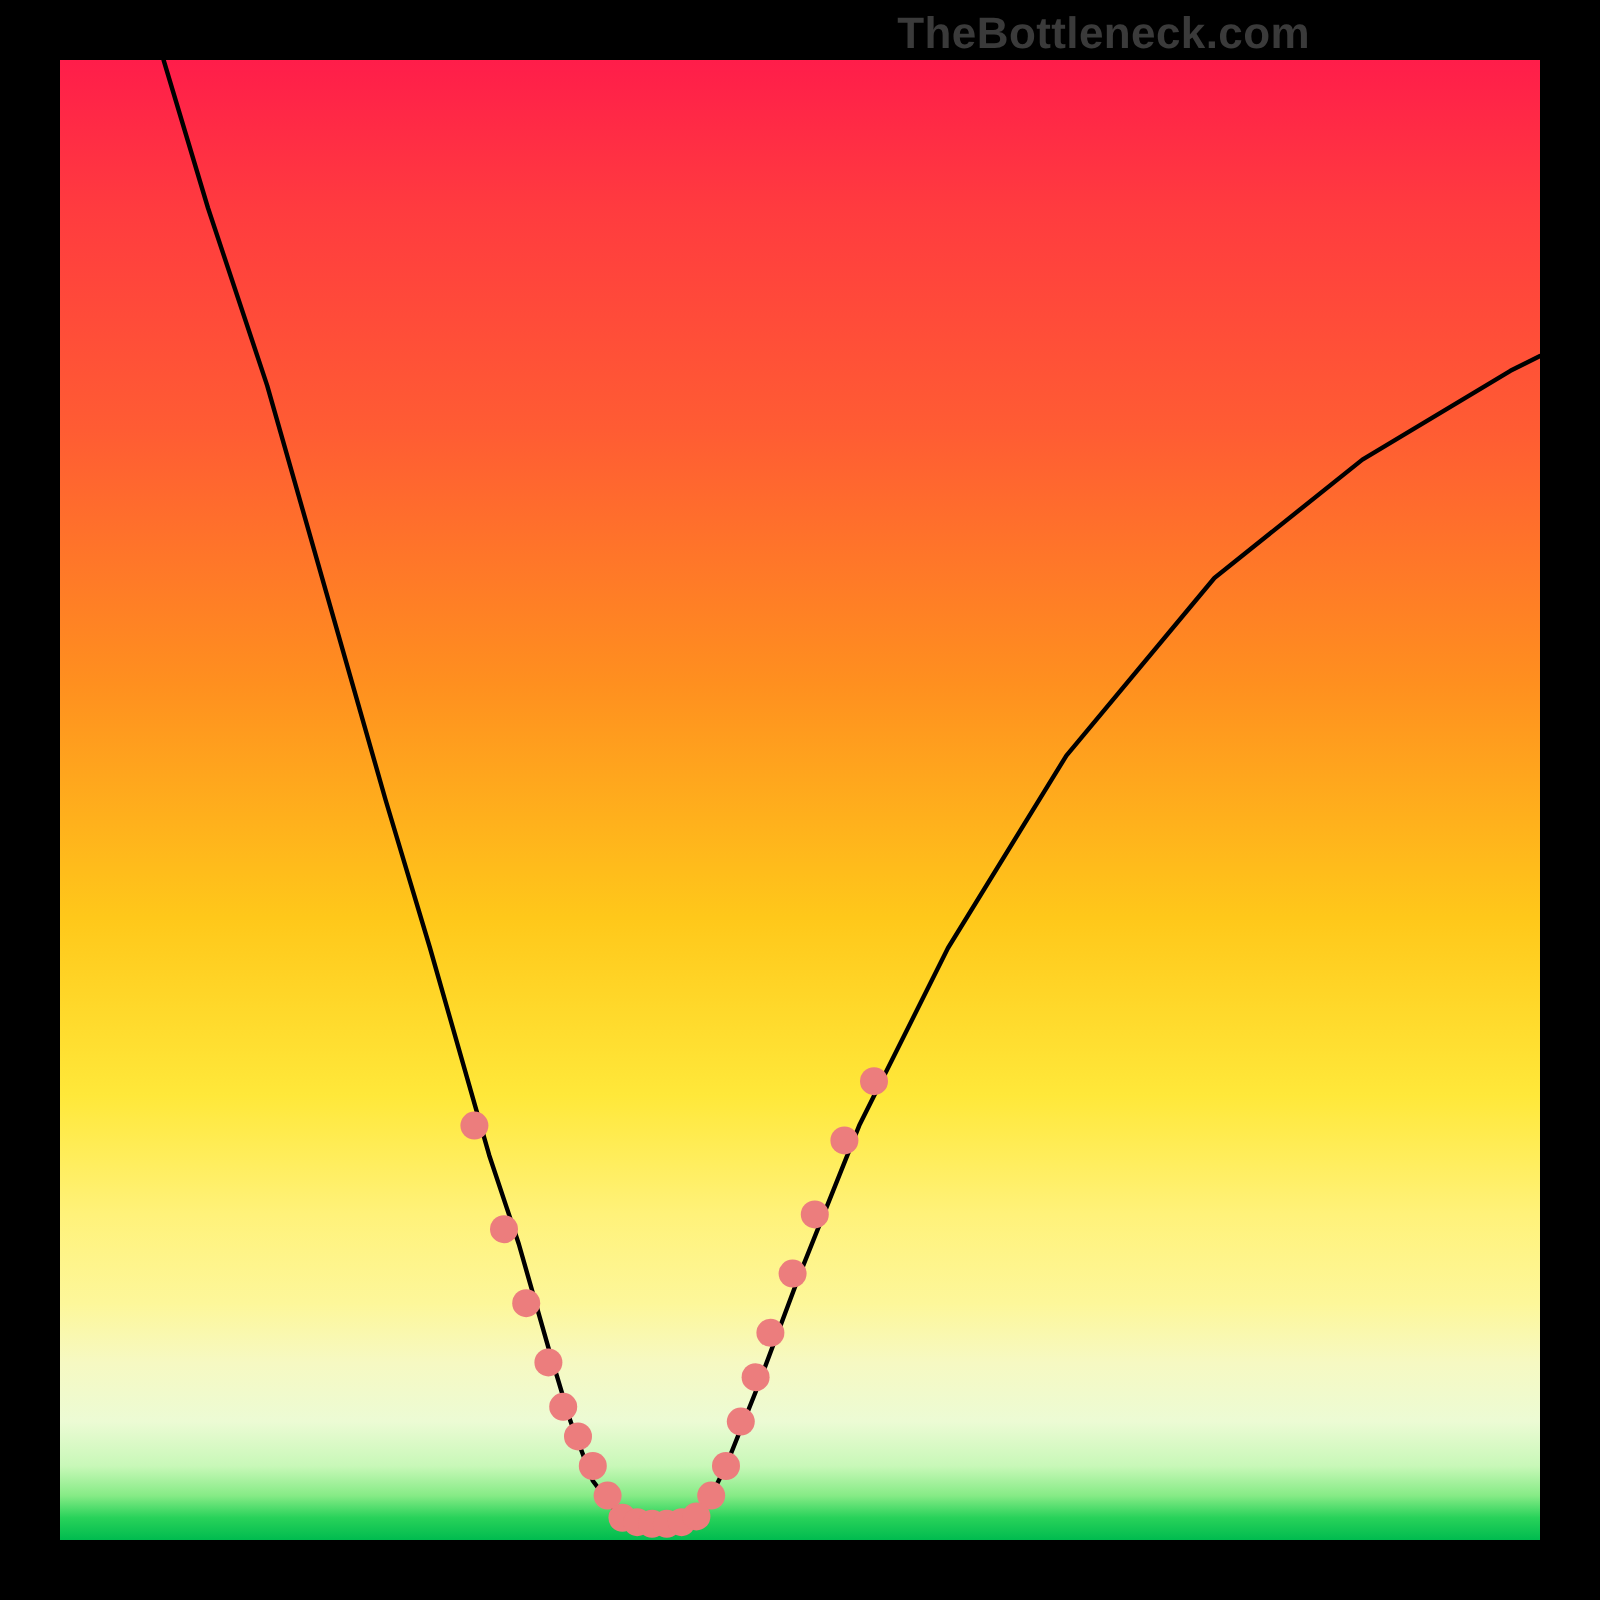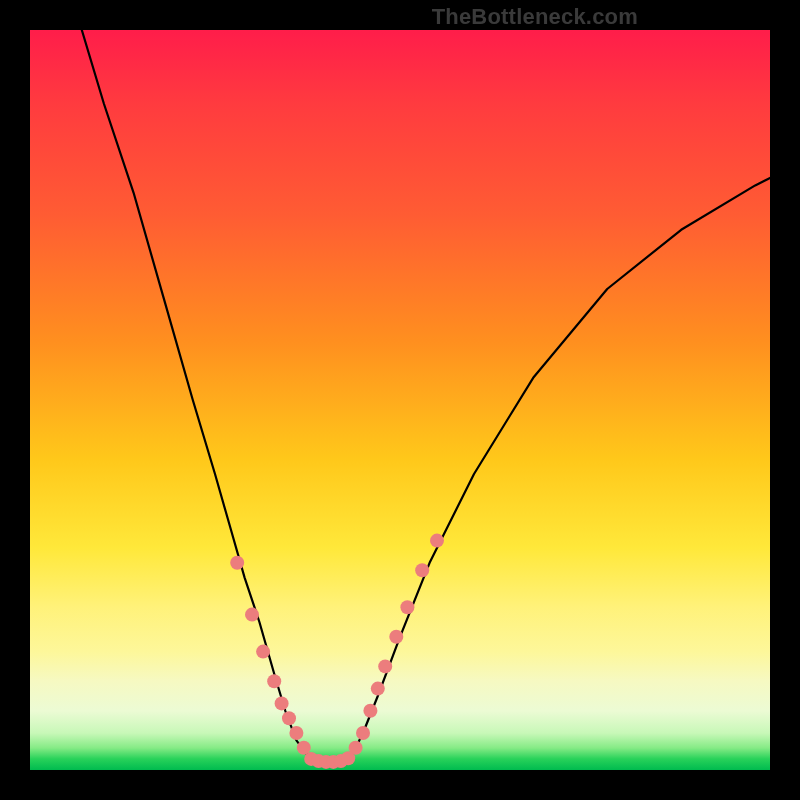--- a/index.html
+++ b/index.html
@@ -9,20 +9,21 @@
     height: 800px;
     background: #000;
     overflow: hidden;
     font-family: Arial, Helvetica, sans-serif;
   }
   .frame {
     position: relative;
     width: 648px;
     height: 800px;
     background: #000;
+    padding-left: 17px;
   }
   .watermark {
     position: absolute;
     top: 4px;
     right: 10px;
     color: #3a3a3a;
     font-size: 22px;
     font-weight: 600;
     letter-spacing: 0.2px;
     z-index: 50;

